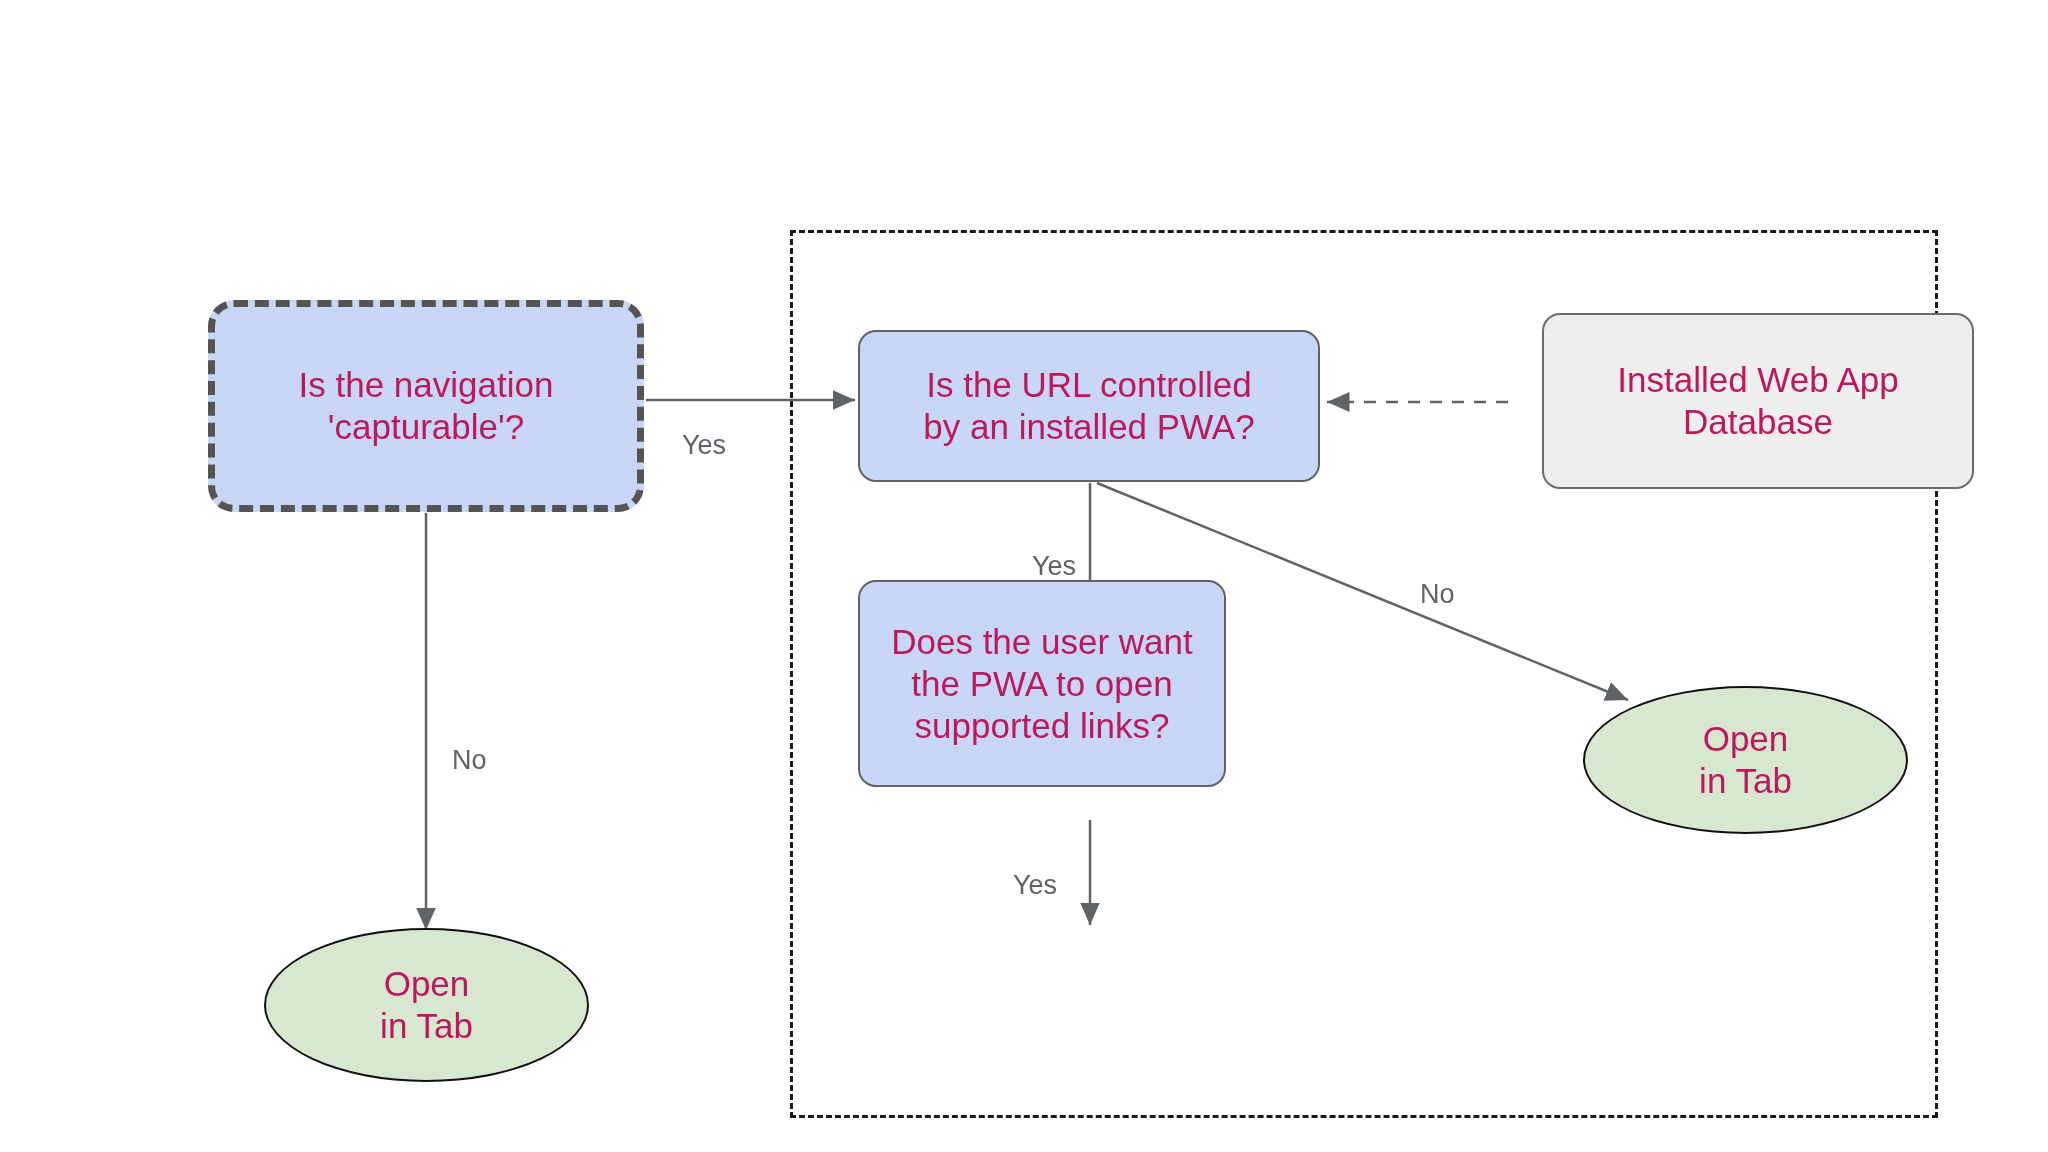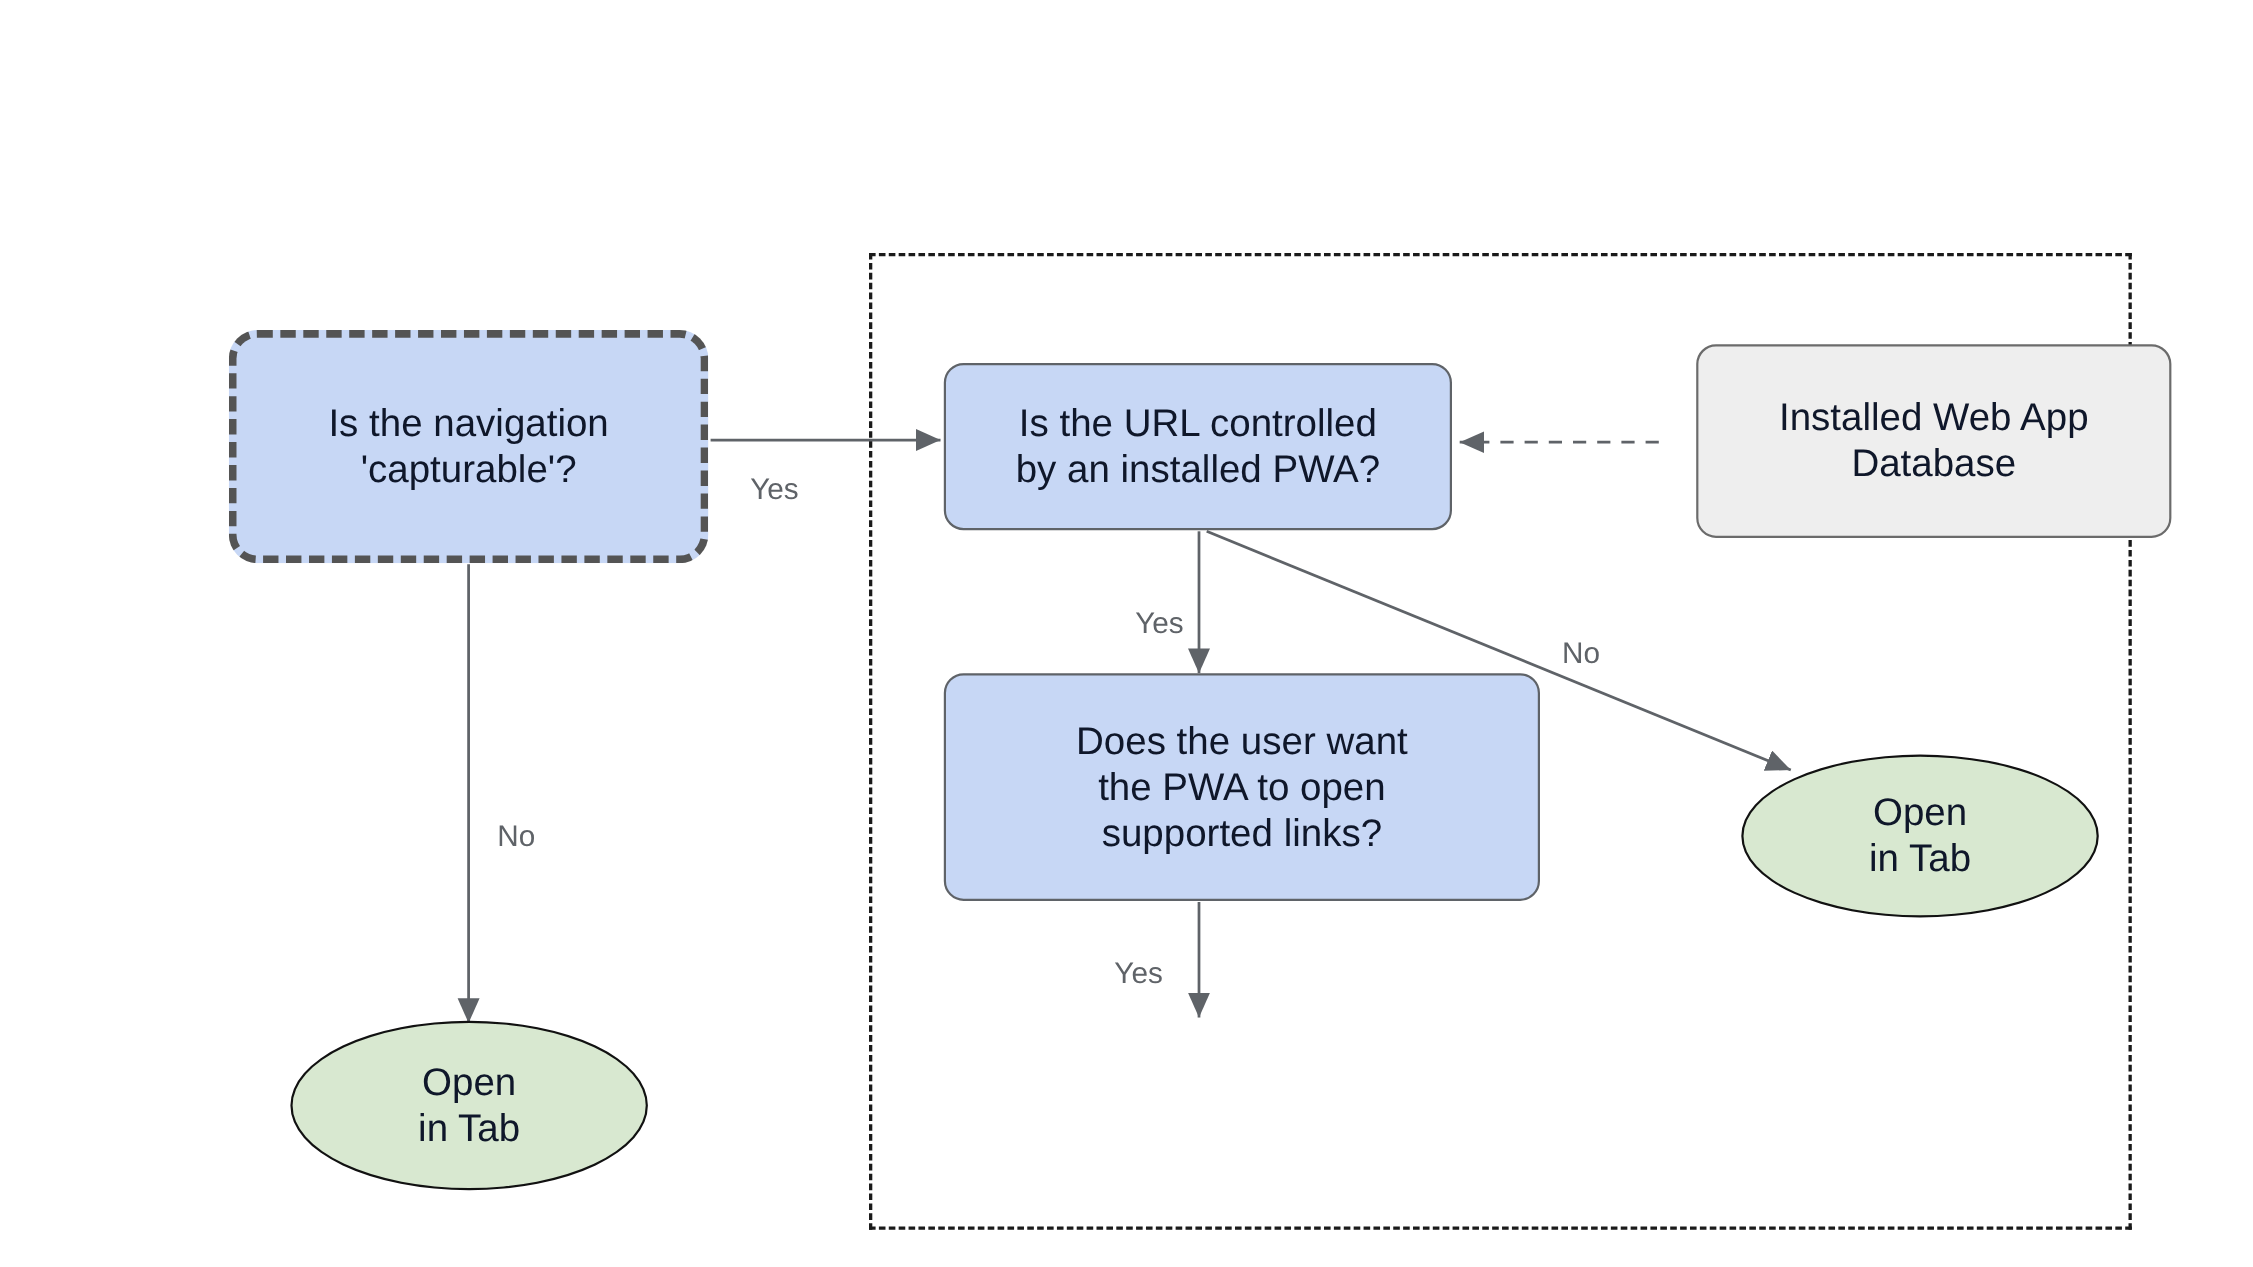--- a/index.html
+++ b/index.html
@@ -65,21 +65,21 @@
   
   .node {
     position: absolute;
     box-sizing: border-box;
     display: flex;
     align-items: center;
     justify-content: center;
     text-align: center;
     font-size: 35px;
     line-height: 1.20;
-    color: #0f172a;
+    color: #be185d;
     white-space: pre-line;
   }
   .node.rounded {
     border-radius: 18px;
   }
   .node.blue {
     background: #c7d7f5;
     border: 2px solid #5f6368;
   }
   .node.blue-dashed {
@@ -145,21 +145,21 @@
 
   <div class="node blue-dashed" style="left:208px; top:300px; width:436px; height:212px;">Is the navigation
 'capturable'?</div>
 
   <div class="node rounded blue" style="left:858px; top:330px; width:462px; height:152px;">Is the URL controlled
 by an installed PWA?</div>
 
   <div class="node rounded gray" style="left:1510px; top:313px; width:432px; height:176px;margin-left:32px;">Installed Web App
 Database</div>
 
-  <div class="node rounded blue" style="left:858px; top:612px; width:542px; height:207px;">Does the user want
+  <div class="node rounded blue" style="left:858px; top:580px; width:368px; height:207px;">Does the user want
 the PWA to open
 supported links?</div>
 
 
   <div class="node ellipse" style="left:264px; top:928px; width:325px; height:154px;">Open
 in Tab</div>
 
   <div class="node ellipse" style="left:1583px; top:686px; width:325px; height:148px;">Open
 in Tab</div>
 

